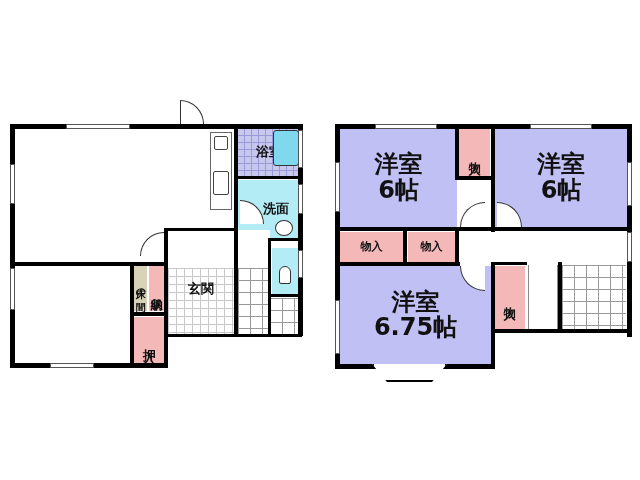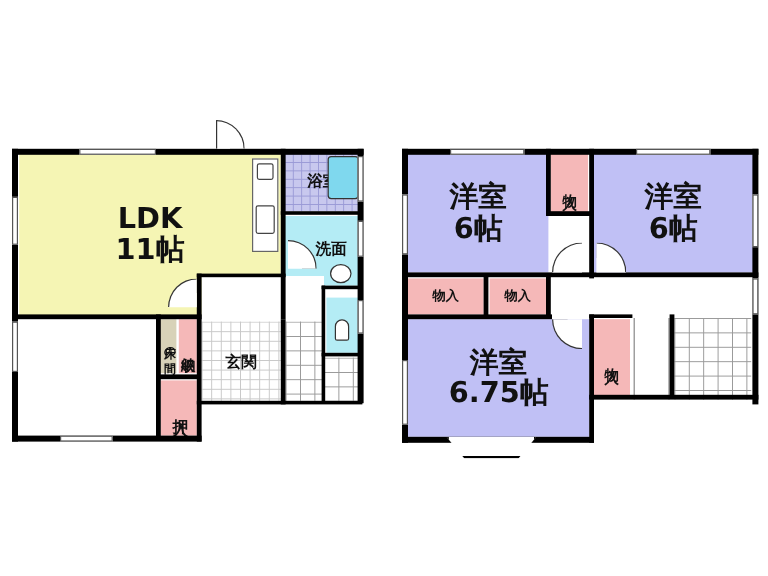--- a/index.html
+++ b/index.html
@@ -15,24 +15,20 @@
   .tile { background-image: linear-gradient(#c8c8c8 1px, transparent 1px), linear-gradient(90deg, #c8c8c8 1px, transparent 1px); background-size:8px 8px; }
   .bluetile { background-color:#c8c8ee; background-image: linear-gradient(#9a9ad6 1px, transparent 1px), linear-gradient(90deg, #9a9ad6 1px, transparent 1px); background-size:7px 7px; }
   .stairgrid { background-color:#fff; background-image: linear-gradient(#999 1px, transparent 1px), linear-gradient(90deg, #999 1px, transparent 1px); background-size:12px 12px; }
   .vert { writing-mode: vertical-rl; letter-spacing:1px; }
 </style>
 </head>
 <body>
 
 <div class="abs" style="left:0;top:90px;width:320px;height:290px;">
 
-  <div class="room" style="left:16px;top:38px;width:218px;height:135px;background:#f5f5b4;">
-    <span class="lbl-big">LDK</span>
-    <span class="lbl-big">11帖</span>
-  </div>
 
   <div class="abs" style="left:210px;top:42px;width:22px;height:78px;background:#fff;border:1px solid #666;">
     <div class="abs" style="left:3px;top:3px;width:14px;height:14px;border:1px solid #444;border-radius:2px;"></div>
     <div class="abs" style="left:2px;top:38px;width:16px;height:24px;border:1px solid #444;border-radius:2px;"></div>
   </div>
 
   <div class="room bluetile" style="left:237px;top:38px;width:64px;height:48px;">
     <span class="lbl-mid" style="background:rgba(255,255,255,0);">浴室</span>
   </div>
   <div class="abs" style="left:273px;top:40px;width:26px;height:36px;background:#7fd8ee;border:1px solid #333;border-radius:3px;"></div>
@@ -54,21 +50,21 @@
   </div>
 
   <div class="room" style="left:149px;top:176px;width:15px;height:45px;background:#f5b8b8;">
     <span class="vert" style="font-size:12px;">収納</span>
   </div>
 
   <div class="room" style="left:134px;top:227px;width:30px;height:46px;background:#f5b8b8;">
     <span class="vert" style="font-size:13px;">押入</span>
   </div>
 
-  <div class="room tile" style="left:168px;top:178px;width:66px;height:66px;justify-content:flex-end;padding-bottom:24px;">
+  <div class="room tile" style="left:168px;top:178px;width:66px;height:66px;justify-content:center;padding-bottom:24px;">
     <span class="lbl-mid">玄関</span>
   </div>
 
   <div class="abs stairgrid" style="left:238px;top:178px;width:32px;height:66px;"></div>
   <div class="abs stairgrid" style="left:270px;top:208px;width:32px;height:36px;"></div>
 
   <div class="wall" style="left:10px;top:34px;width:293px;height:5px;"></div>
   <div class="wall" style="left:10px;top:34px;width:5px;height:244px;"></div>
   <div class="wall" style="left:10px;top:273px;width:158px;height:5px;"></div>
   <div class="wall" style="left:298px;top:34px;width:5px;height:212px;"></div>

